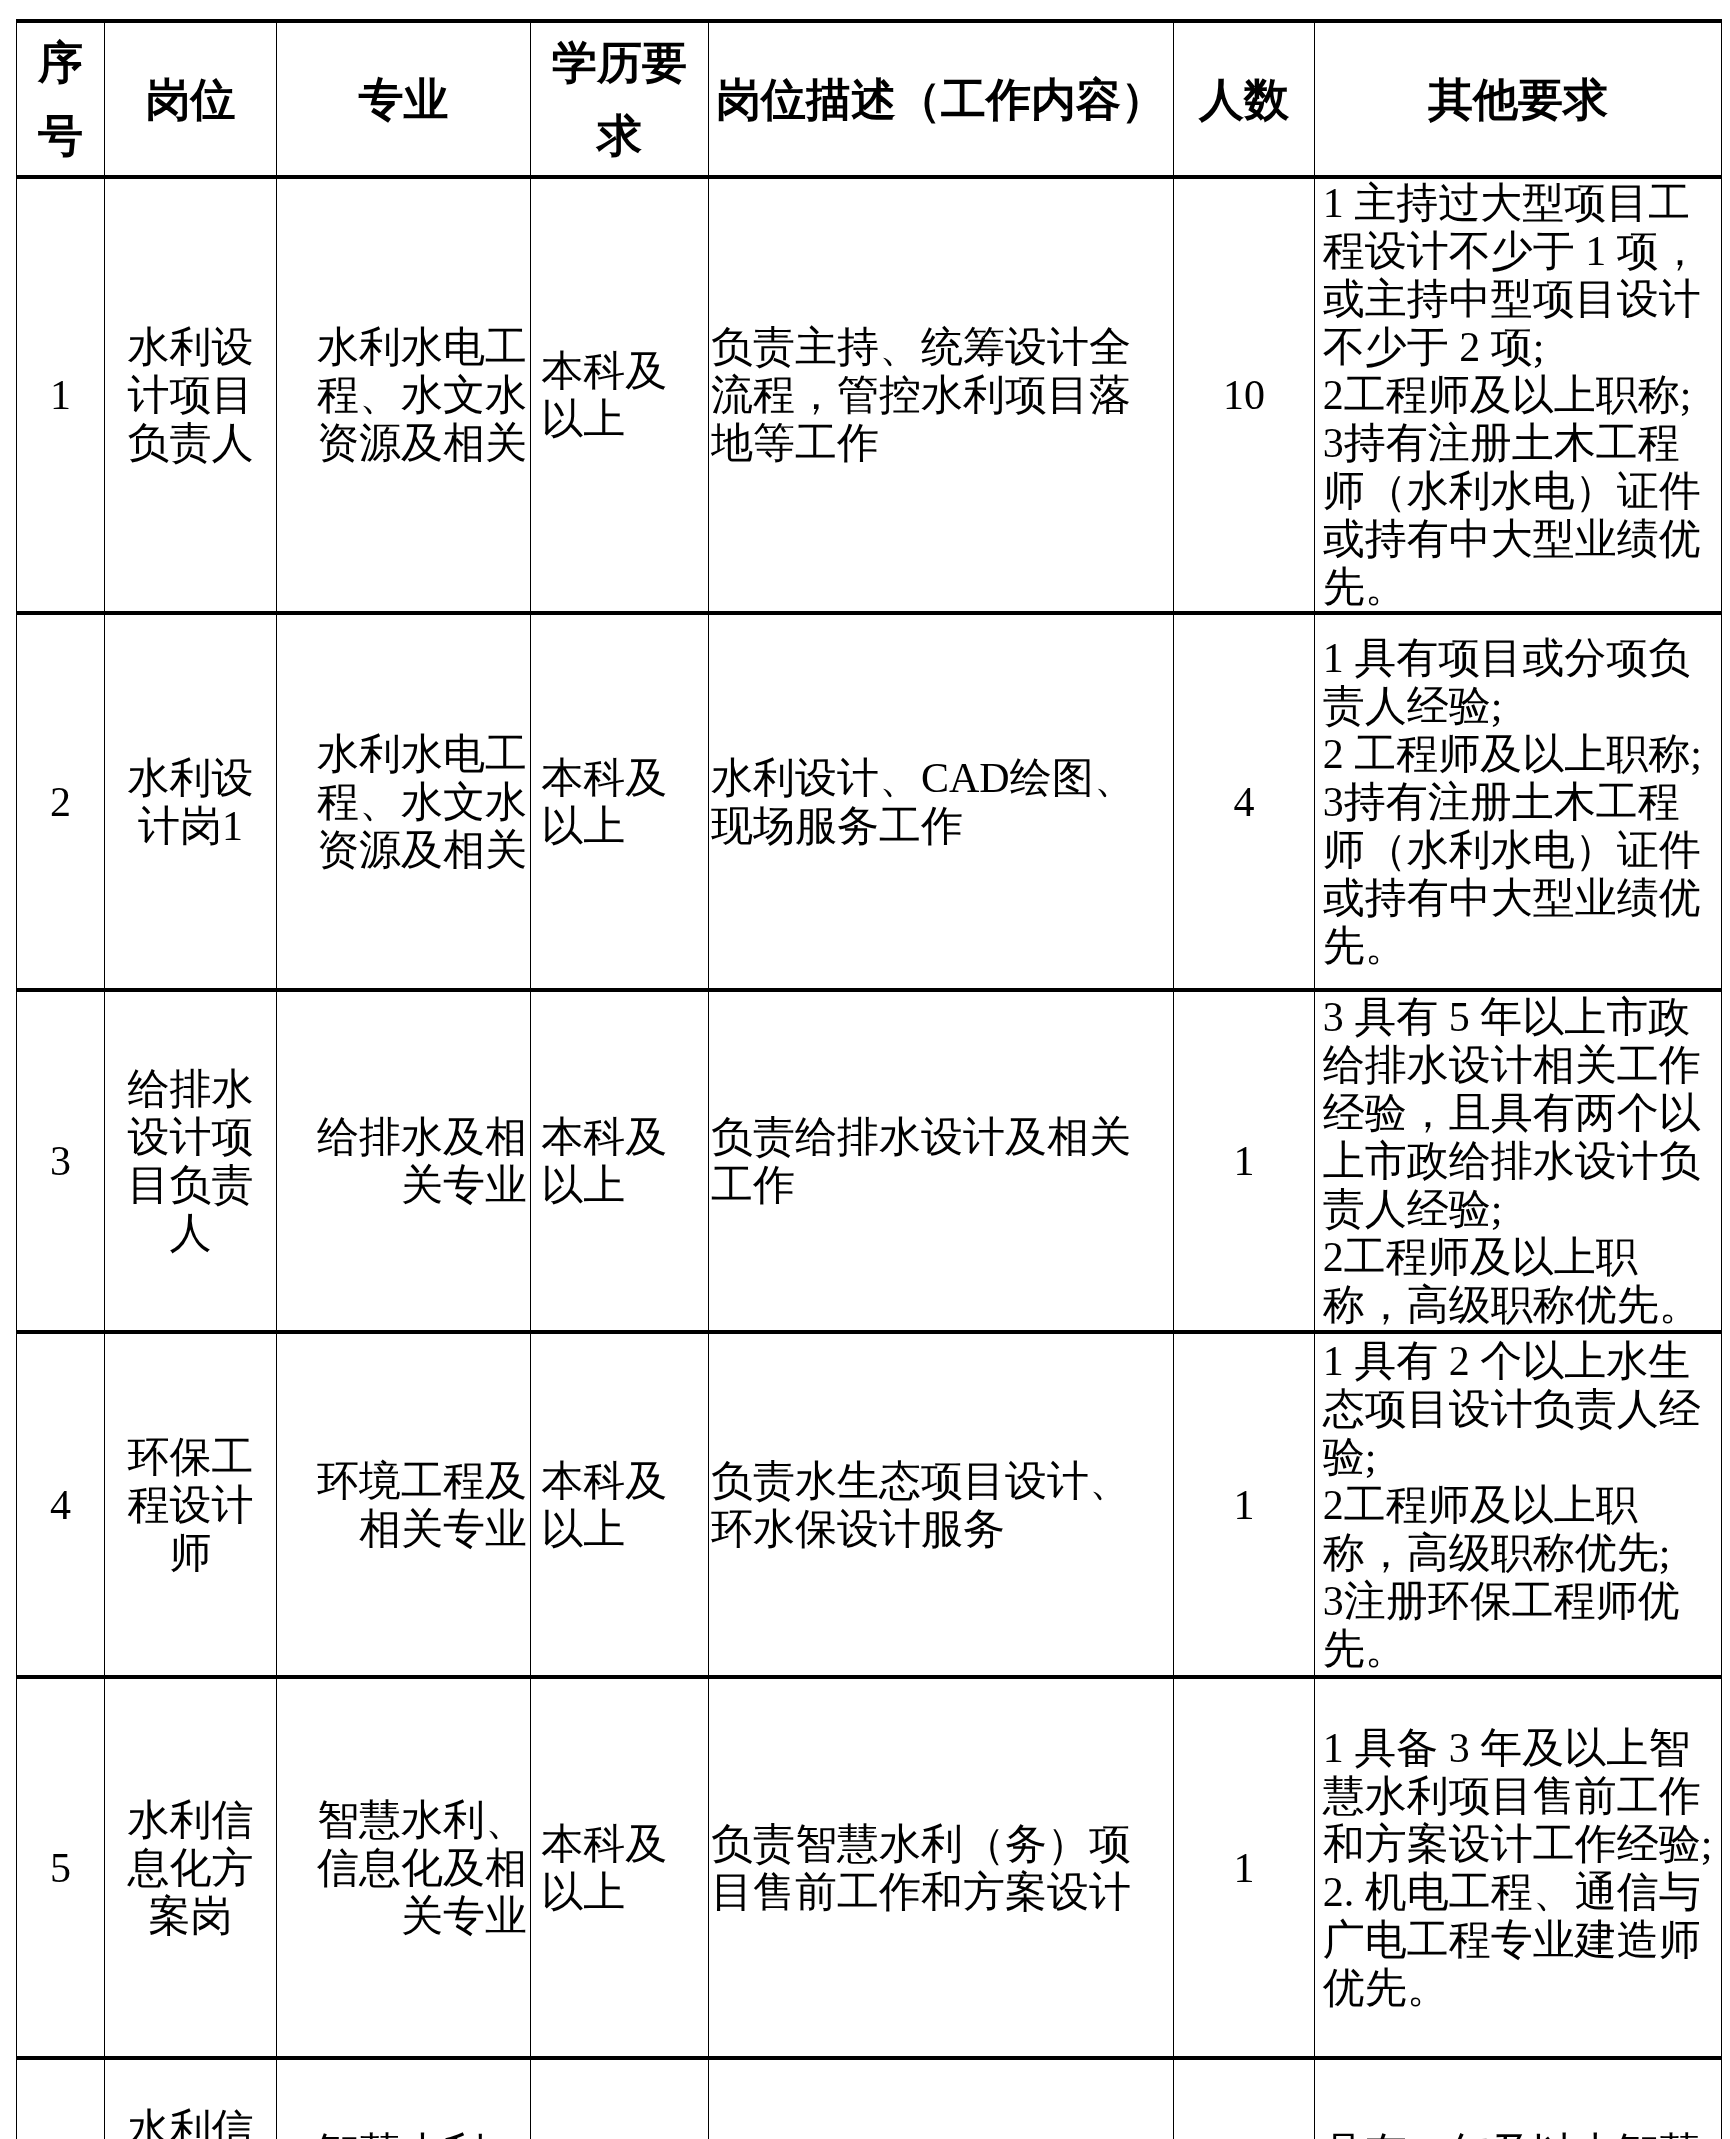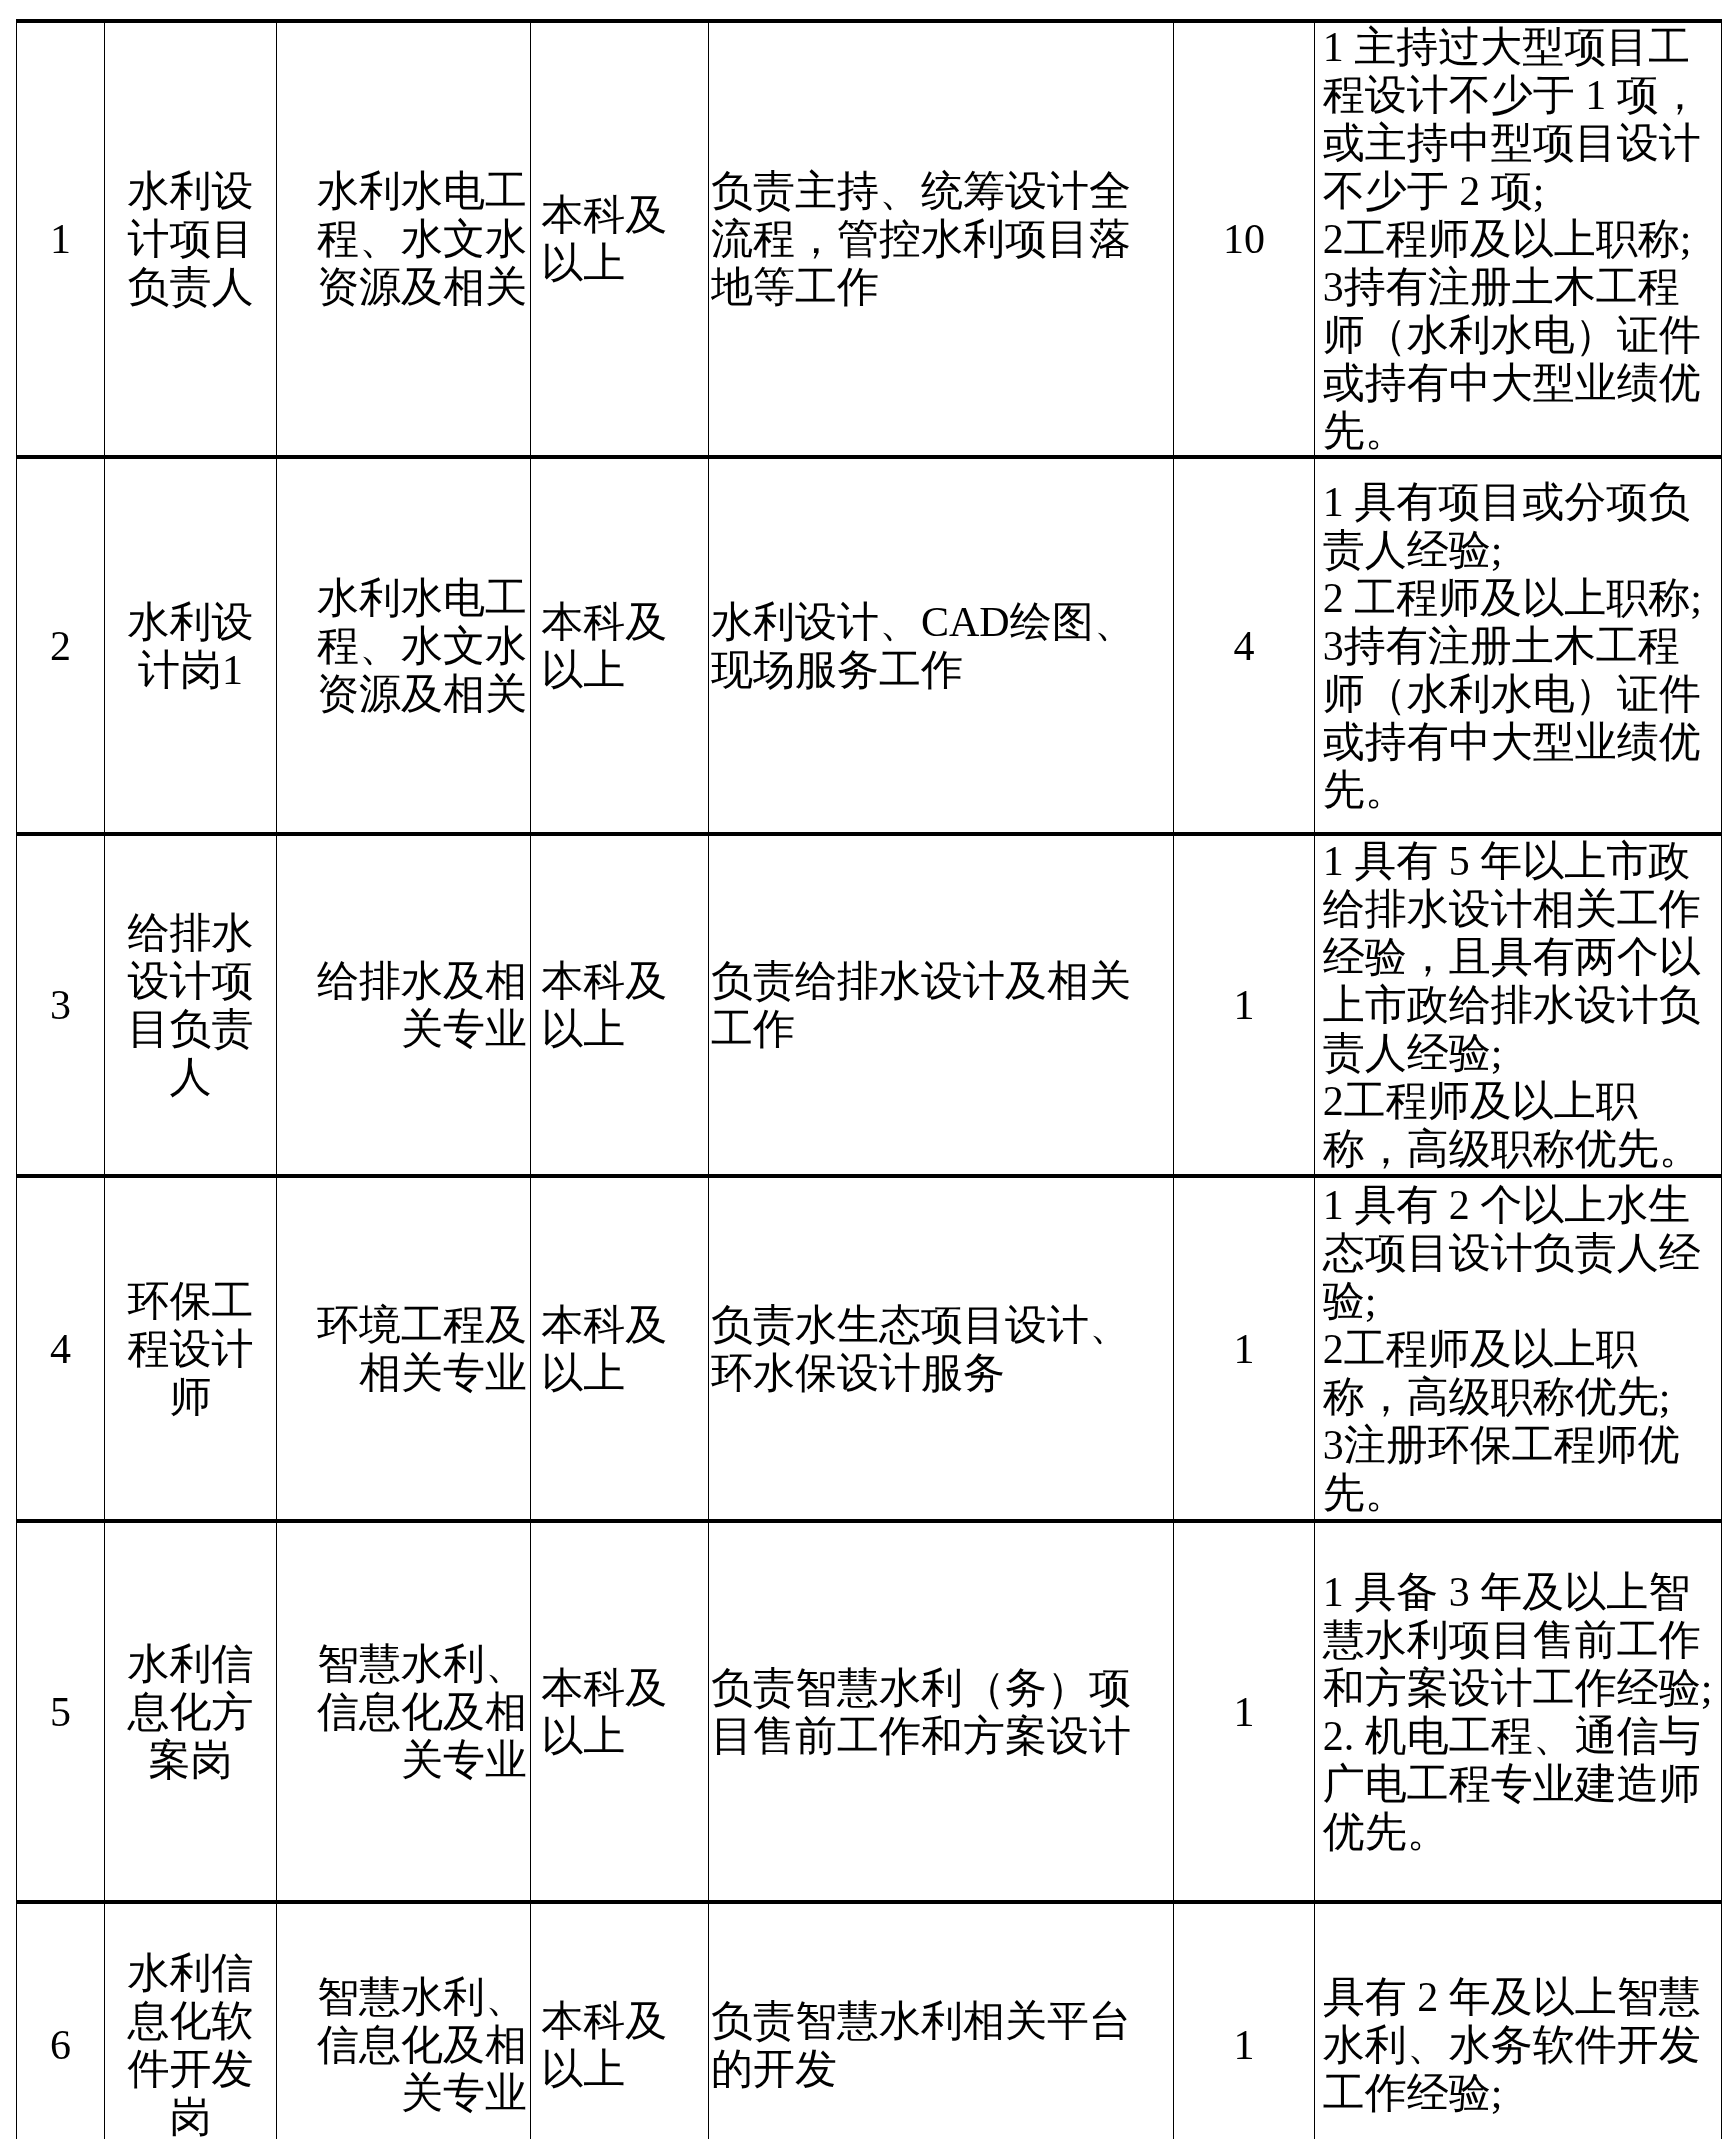--- a/index.html
+++ b/index.html
@@ -58,20 +58,29 @@
       <col style="width:88px">
       <col style="width:172px">
       <col style="width:254px">
       <col style="width:178px">
       <col style="width:465px">
       <col style="width:141px">
       <col style="width:407px">
     </colgroup>
 
     <tbody>
+        <tr style="height:156px">
+      <th>序号</th>
+      <th>岗位</th>
+      <th>专业</th>
+      <th>学历要求</th>
+      <th>岗位描述（工作内容）</th>
+      <th>人数</th>
+      <th>其他要求</th>
+    </tr>
 
     <tr style="height:430px">
       <td class="c-no">1</td>
       <td class="c-pos">水利设计项目负责人</td>
       <td class="c-major">水利水电工程、水文水资源及相关</td>
       <td class="c-edu">本科及以上</td>
       <td class="c-desc">负责主持、统筹设计全流程，管控水利项目落地等工作</td>
       <td class="c-count">10</td>
       <td class="c-req">1 主持过大型项目工程设计不少于 1 项，或主持中型项目设计不少于 2 项;
 2工程师及以上职称;
@@ -90,21 +99,21 @@
 3持有注册土木工程师（水利水电）证件或持有中大型业绩优先。</td>
     </tr>
 
     <tr style="height:342px">
       <td class="c-no">3</td>
       <td class="c-pos">给排水设计项目负责人</td>
       <td class="c-major">给排水及相关专业</td>
       <td class="c-edu">本科及以上</td>
       <td class="c-desc">负责给排水设计及相关工作</td>
       <td class="c-count">1</td>
-      <td class="c-req">1 具有 5 年以上市政给排水设计相关工作经验，且具有两个以上市政给排水设计负责人经验;
+      <td class="c-req">3 具有 5 年以上市政给排水设计相关工作经验，且具有两个以上市政给排水设计负责人经验;
 2工程师及以上职称，高级职称优先。</td>
     </tr>
 
     <tr style="height:345px">
       <td class="c-no">4</td>
       <td class="c-pos">环保工程设计师</td>
       <td class="c-major">环境工程及相关专业</td>
       <td class="c-edu">本科及以上</td>
       <td class="c-desc">负责水生态项目设计、环水保设计服务</td>
       <td class="c-count">1</td>

